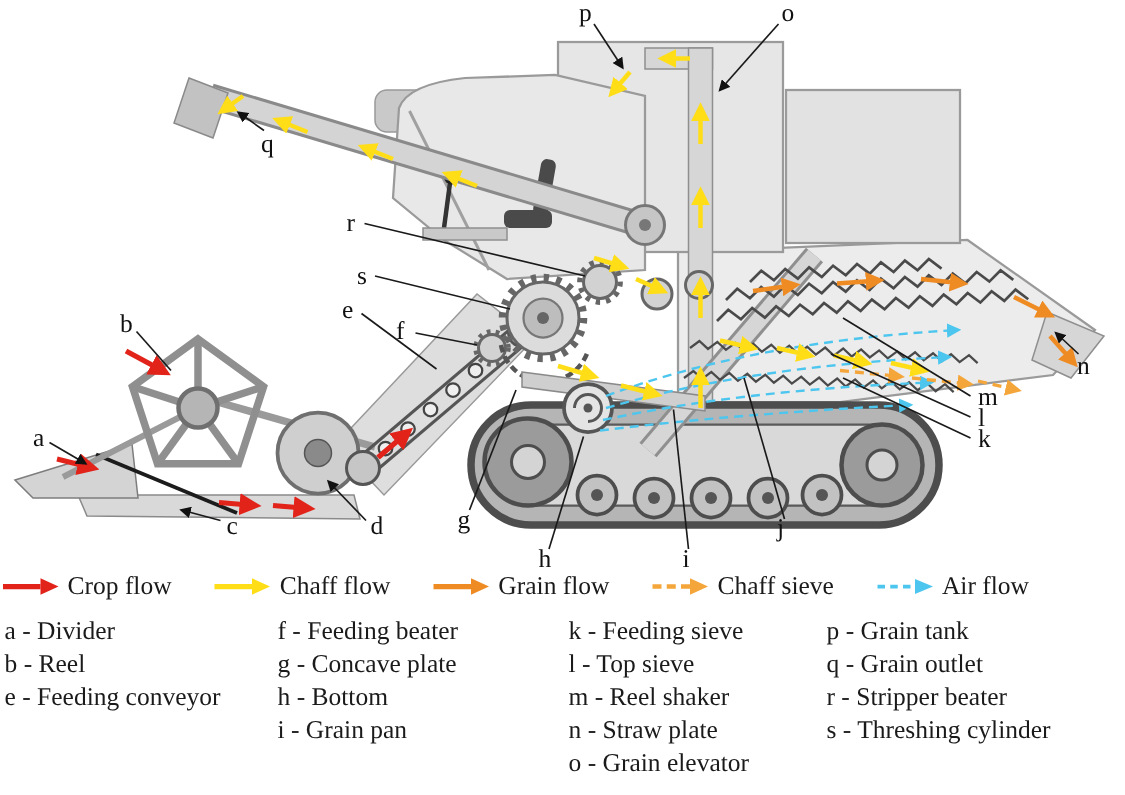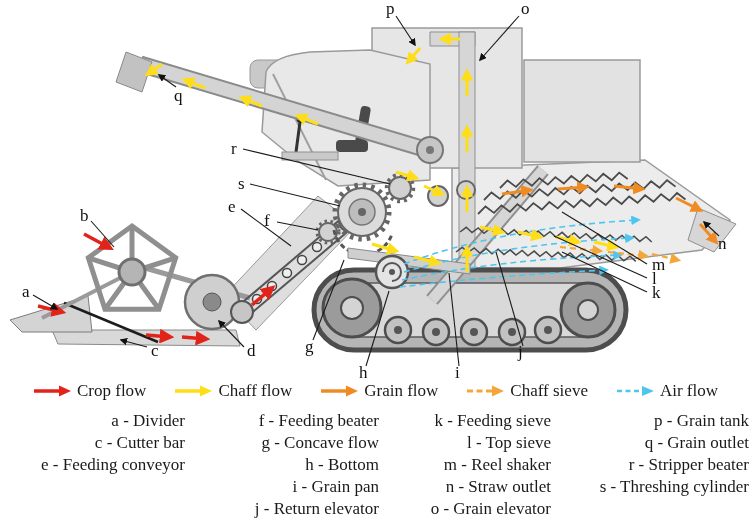--- a/index.html
+++ b/index.html
@@ -1,26 +1,26 @@
 <!DOCTYPE html>
 <html><head>
 <meta charset="utf-8">
 <style>
   html,body{margin:0;padding:0;background:#fff;}
   .figure{width:750px;height:530px;background:#fff;position:relative;overflow:hidden;
           font-family:"Liberation Serif","DejaVu Serif",serif;color:#1a1a1a;}
   .diagram-svg{display:block;}
   .lbl{font-family:"Liberation Serif","DejaVu Serif",serif;font-size:17px;fill:#111;}
-  .legend{height:26px;display:flex;justify-content:center;align-items:center;gap:27px;
+  .legend{height:26px;display:flex;align-items:center;gap:27px;
           font-size:17px;margin-top:-2px;}
   .legend-item{display:flex;align-items:center;gap:5px;}
   .legend-arrow{width:40px;height:14px;flex:0 0 auto;}
   .parts{display:grid;grid-template-columns:182px 194px 172px 198px;
          padding:6px 0 0 3px;font-size:17px;}
-  .part-item{line-height:22px;white-space:nowrap;text-align:right;}
+  .part-item{line-height:22px;white-space:nowrap;}
 </style>
 </head>
 <body>
 
 <div class="figure">
 
   <svg class="diagram-svg" width="750" height="380" viewBox="0 0 750 380">
     <defs>
       <marker id="mRed" viewBox="0 0 10 10" refX="7" refY="5" markerWidth="4.2" markerHeight="4.2" orient="auto">
           <path d="M0,0 L10,5 L0,10 Z" fill="#e2231a"></path>
@@ -298,35 +298,34 @@
         <line x1="2" y1="7" x2="27" y2="7" stroke-width="2.5" stroke-dasharray="5 3.5" stroke="#4cc6ee"></line>
         <polygon points="27,2 39,7 27,12" fill="#4cc6ee"></polygon>
       </svg>
       <span class="legend-label">Air flow</span>
     </div>
   </div>
 
   <div class="parts">
     <div class="parts-col">
       <div class="part-item">a - Divider</div>
-      <div class="part-item">c - Cutter bar</div>
+      <div class="part-item">b - Reel</div>
       <div class="part-item">e - Feeding conveyor</div>
     </div>
     <div class="parts-col">
       <div class="part-item">f - Feeding beater</div>
-      <div class="part-item">g - Concave flow</div>
+      <div class="part-item">g - Concave plate</div>
       <div class="part-item">h - Bottom</div>
       <div class="part-item">i - Grain pan</div>
-      <div class="part-item">j - Return elevator</div>
     </div>
     <div class="parts-col">
       <div class="part-item">k - Feeding sieve</div>
       <div class="part-item">l - Top sieve</div>
       <div class="part-item">m - Reel shaker</div>
-      <div class="part-item">n - Straw outlet</div>
+      <div class="part-item">n - Straw plate</div>
       <div class="part-item">o - Grain elevator</div>
     </div>
     <div class="parts-col">
       <div class="part-item">p - Grain tank</div>
       <div class="part-item">q - Grain outlet</div>
       <div class="part-item">r - Stripper beater</div>
       <div class="part-item">s - Threshing cylinder</div>
     </div>
   </div>
 

